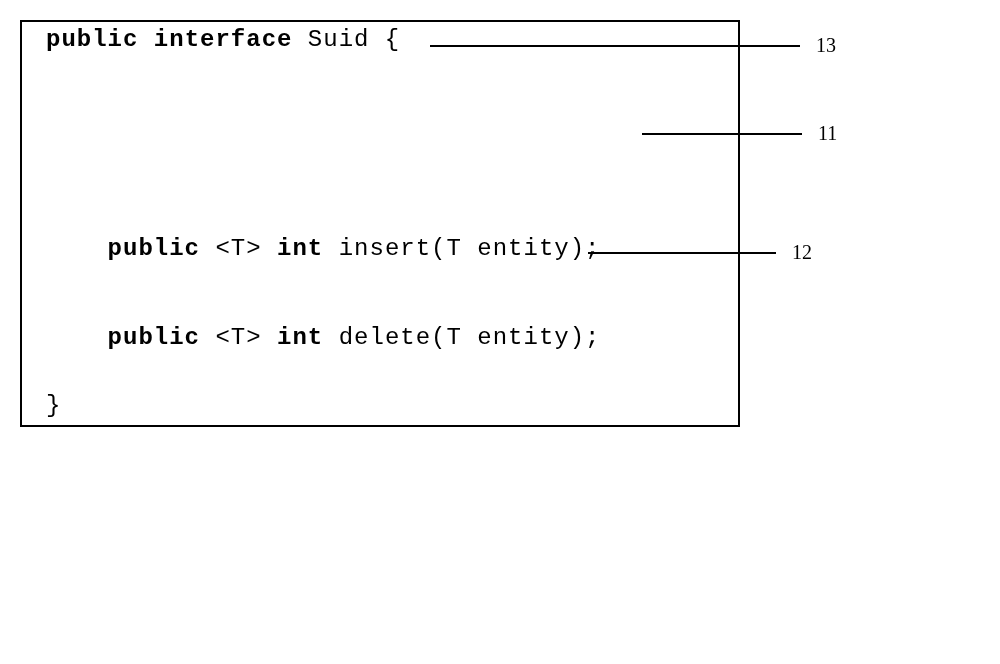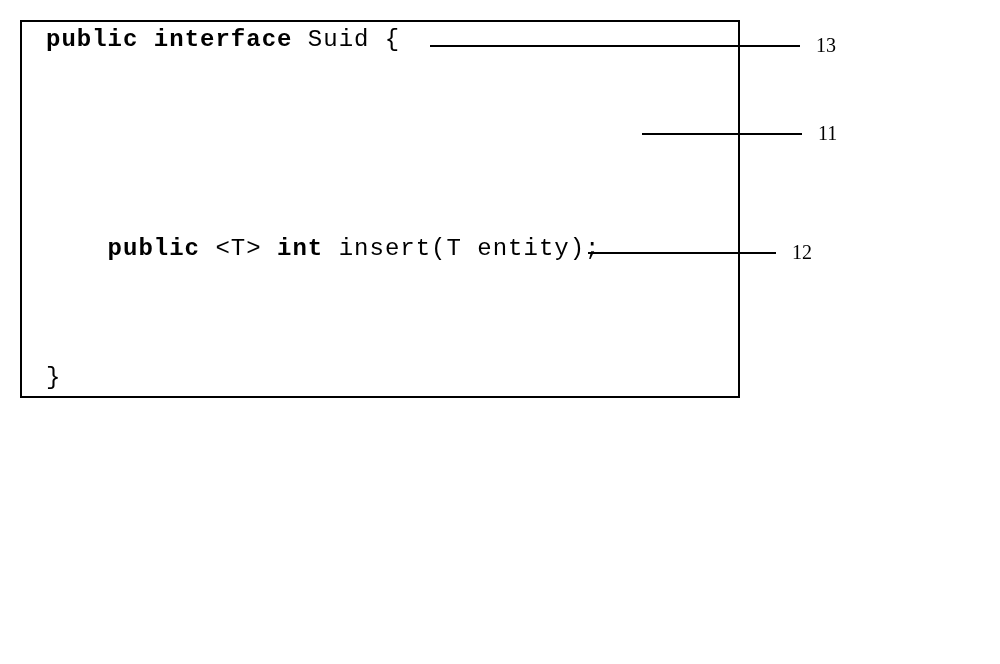--- a/index.html
+++ b/index.html
@@ -64,20 +64,21 @@
 
     <div class="blank-line"></div>
 
 
     <div class="blank-line"></div>
 
     <div class="code-line"><span>    </span><span class="kw">public</span><span> &lt;T&gt; </span><span class="kw">int</span><span> insert(T entity);</span></div>
 
     <div class="blank-line"></div>
 
+    <div class="code-line"><span>    </span><span class="kw">public</span><span> &lt;T&gt; </span><span class="kw">int</span><span> delete(T entity);</span></div>
 
     <div style="height:40px"></div>
 
     <div class="code-line">}</div>
 
   </div>
 
   <div class="callout" style="left:410px; top:14px;">
     <div class="callout-line" style="width:370px"></div>
     <div class="callout-label">13</div>

